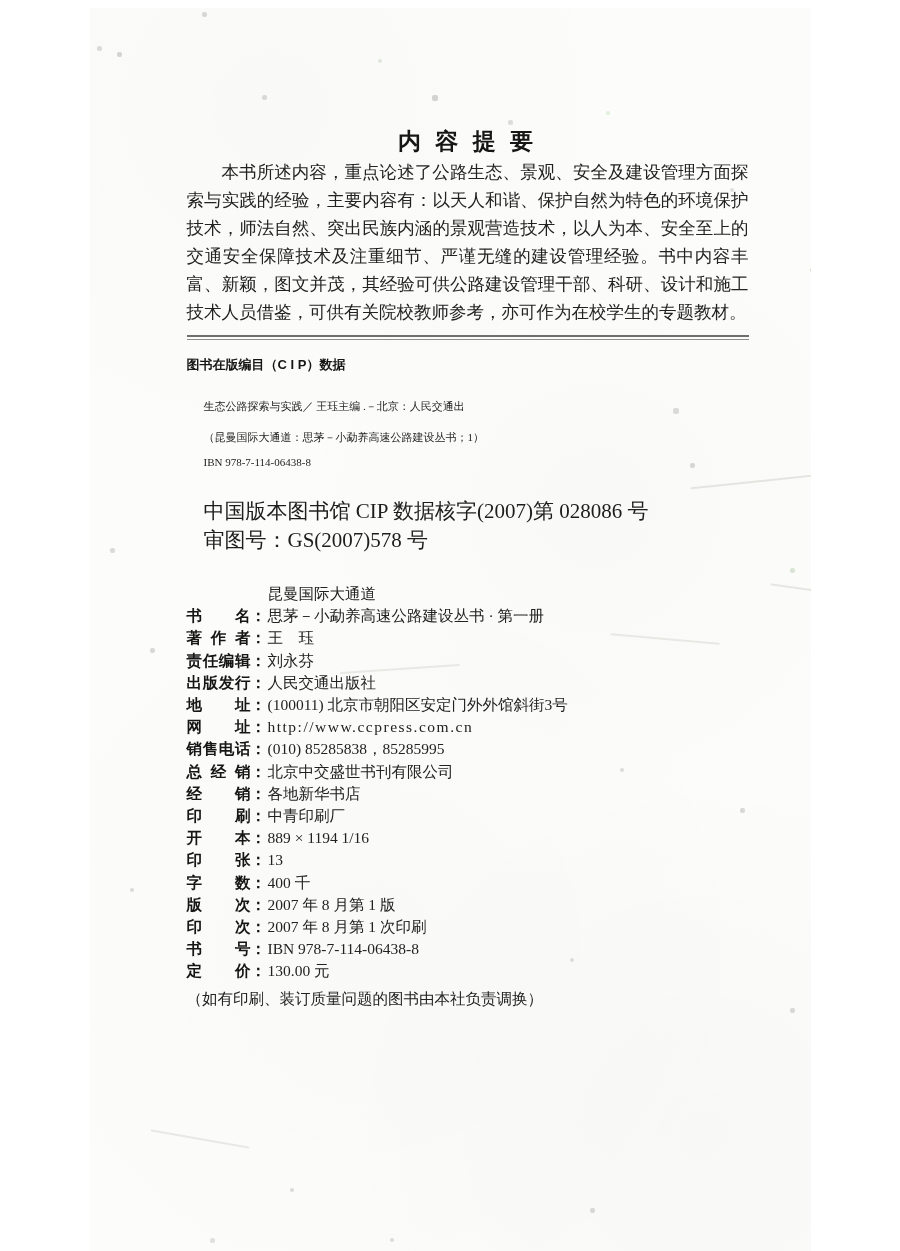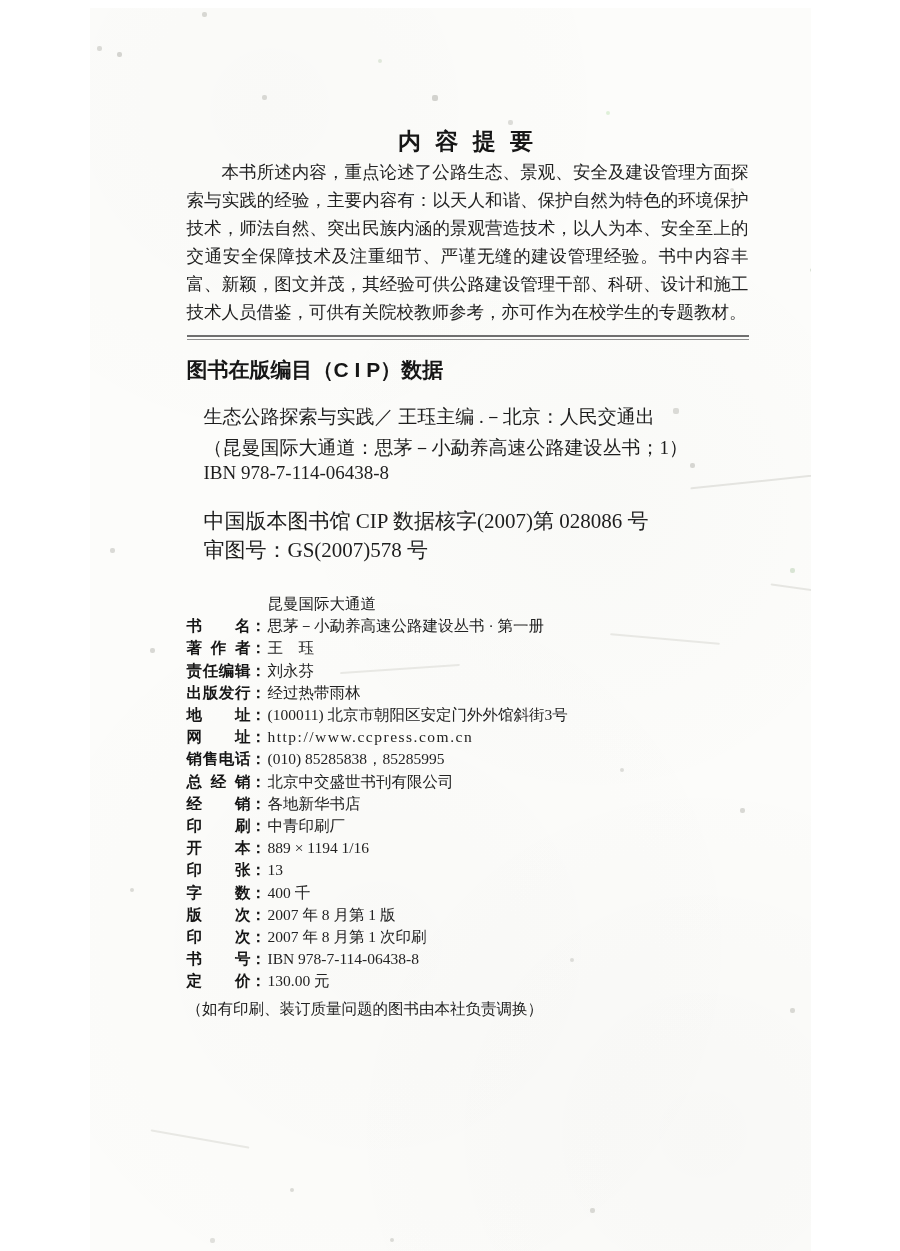--- a/index.html
+++ b/index.html
@@ -44,24 +44,24 @@
   .divider{
     margin-top:9px;
     height:2px;
     border-top:2px solid #6f6f6f;
     border-bottom:1px solid #8e8e8e;
   }
   .cip-heading{
     margin:16px 0 0 0;
     font-family:"Liberation Sans","DejaVu Sans",sans-serif;
     font-weight:bold;
-    font-size:21px;
-    color:#161616;
-  }
-  .cip-block{margin-top:20px;font-size:19px;line-height:25px;}
+    font-size:13px;
+    color:#161616;
+  }
+  .cip-block{margin-top:20px;font-size:11px;line-height:25px;}
   .cip-line{margin:0;}
   .ind{text-indent:17px;}
   .gap6{margin-top:6px;}
   .cip-class{margin-top:16px;font-size:16.5px;line-height:25px;}
   .cip-record{margin-top:22px;font-size:21px;line-height:29px;}
   .colophon{margin-top:28px;font-size:15.5px;line-height:22.2px;}
   .c-row{white-space:nowrap;}
   .lbl{
     display:inline-block;
     width:64px;
@@ -171,21 +171,21 @@
       <div class="c-row">
         <span class="lbl">书名</span><span class="colon">：</span><span class="val">思茅－小勐养高速公路建设丛书 · 第一册</span>
       </div>
       <div class="c-row">
         <span class="lbl">著作者</span><span class="colon">：</span><span class="val">王　珏</span>
       </div>
       <div class="c-row">
         <span class="lbl">责任编辑</span><span class="colon">：</span><span class="val">刘永芬</span>
       </div>
       <div class="c-row">
-        <span class="lbl">出版发行</span><span class="colon">：</span><span class="val">经过热带雨林</span>
+        <span class="lbl">出版发行</span><span class="colon">：</span><span class="val">人民交通出版社</span>
       </div>
       <div class="c-row">
         <span class="lbl">地址</span><span class="colon">：</span><span class="val">(100011) 北京市朝阳区安定门外外馆斜街3号</span>
       </div>
       <div class="c-row url-val">
         <span class="lbl">网址</span><span class="colon">：</span><span class="val">http://www.ccpress.com.cn</span>
       </div>
       <div class="c-row">
         <span class="lbl">销售电话</span><span class="colon">：</span><span class="val">(010) 85285838，85285995</span>
       </div>

